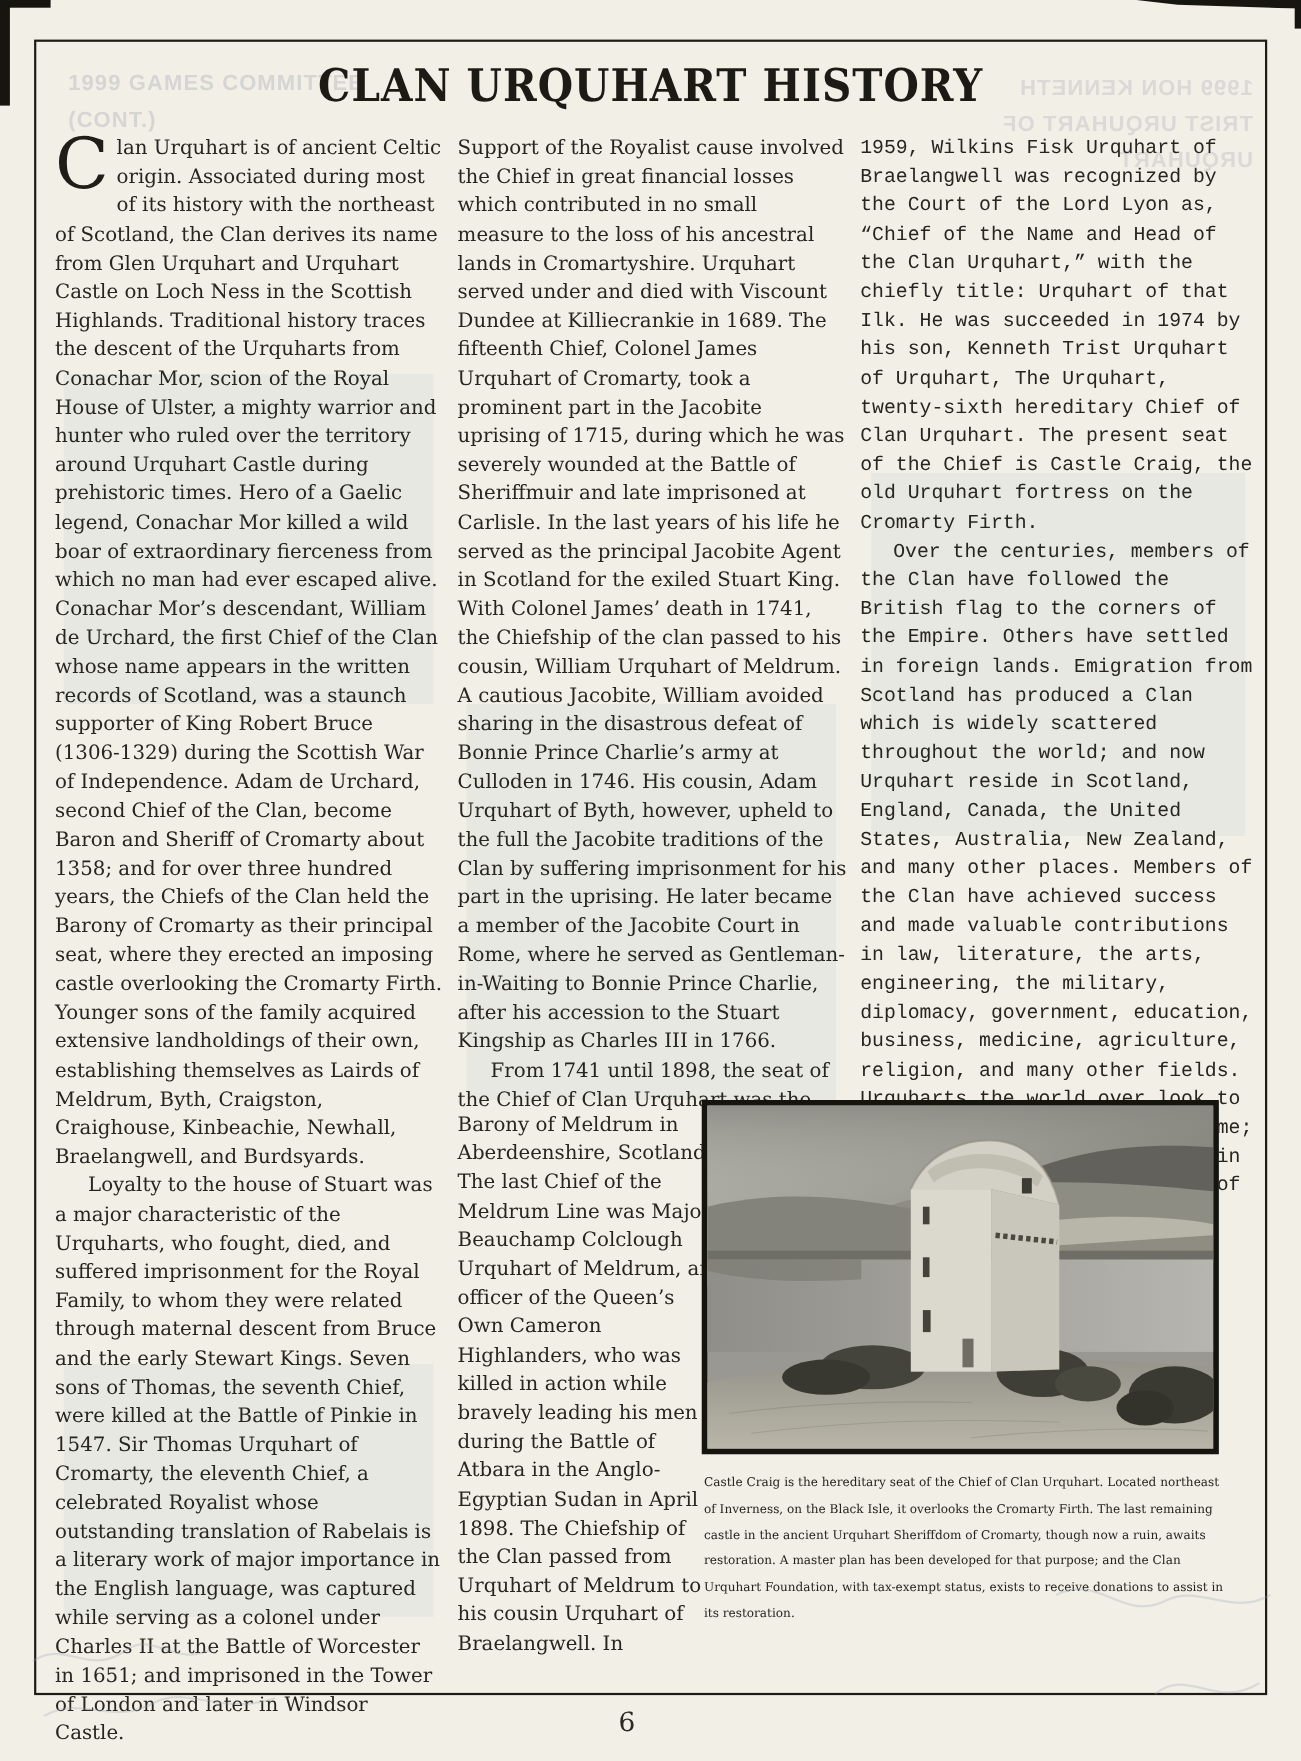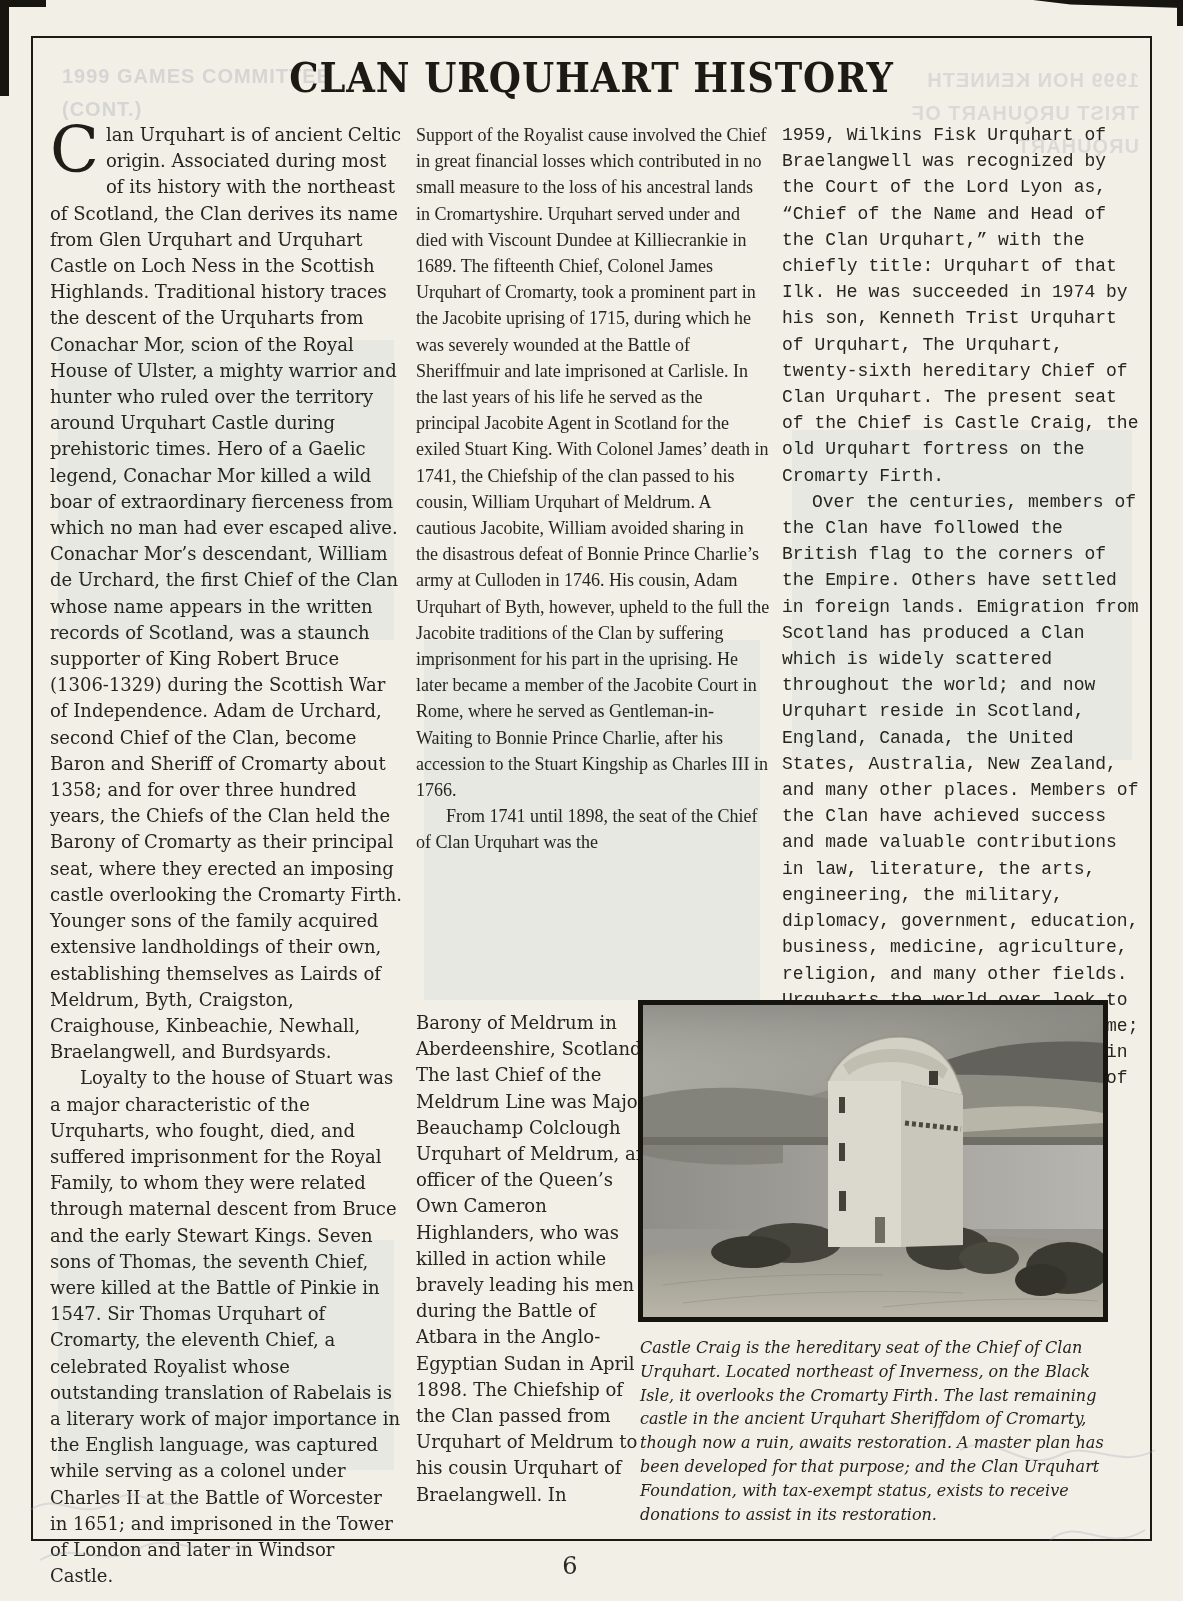--- a/index.html
+++ b/index.html
@@ -27,35 +27,35 @@
     font-size:20px;line-height:33px;letter-spacing:1px;text-transform:uppercase;
     color:rgba(100,112,140,0.20);pointer-events:none;
   }
   .ghost-tl{left:62px;top:60px;width:300px;}
   .ghost-tr{right:44px;top:64px;width:250px;transform:scaleX(-1);color:rgba(100,112,140,0.17);}
   
   .col{position:absolute;font-size:18px;line-height:26.2px;text-align:left;}
   .col p{margin:0;}
   .col p.indent{text-indent:30px;}
   .col1{left:50px;top:122px;width:352px;}
-  .col2w{left:416px;top:122px;width:354px;font-family:Liberation Serif, serif;}
+  .col2w{left:416px;top:122px;width:354px;}
   .col2n{left:416px;top:1010px;width:242px;}
   .col3{left:782px;top:122px;width:364px;font-family:Liberation Mono, monospace;}
   .dropcap{
     float:left;font-size:64px;line-height:50px;padding:3px 7px 0 0;color:#1e1d17;
   }
   
   .photo{
     position:absolute;left:638px;top:1000px;width:460px;height:312px;
     border:5px solid #15140f;background:#9a9892;
   }
   .photo svg{display:block;width:100%;height:100%;}
   .caption{
     position:absolute;left:640px;top:1336px;width:474px;
-    font-style:italic;font-size:16px;line-height:23.8px;color:#23221c;
+    font-size:11px;line-height:23.8px;color:#23221c;
   }
   .pagenum{
     position:absolute;left:0;top:1552px;width:1140px;text-align:center;
     font-size:24px;color:#2a2922;
   }
   .scribble{position:absolute;opacity:.28;pointer-events:none;}
 </style>
 </head>
 <body>
 

